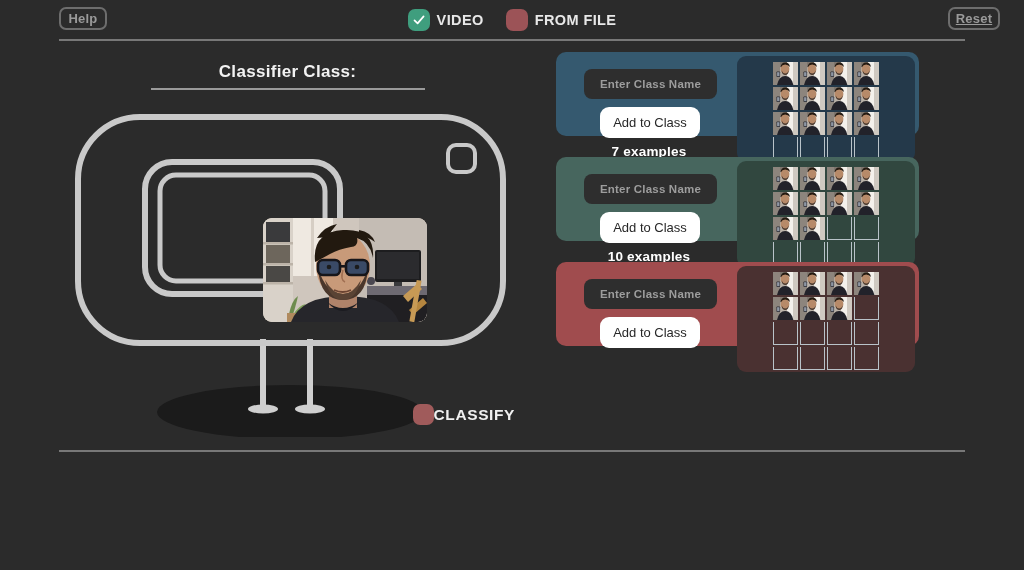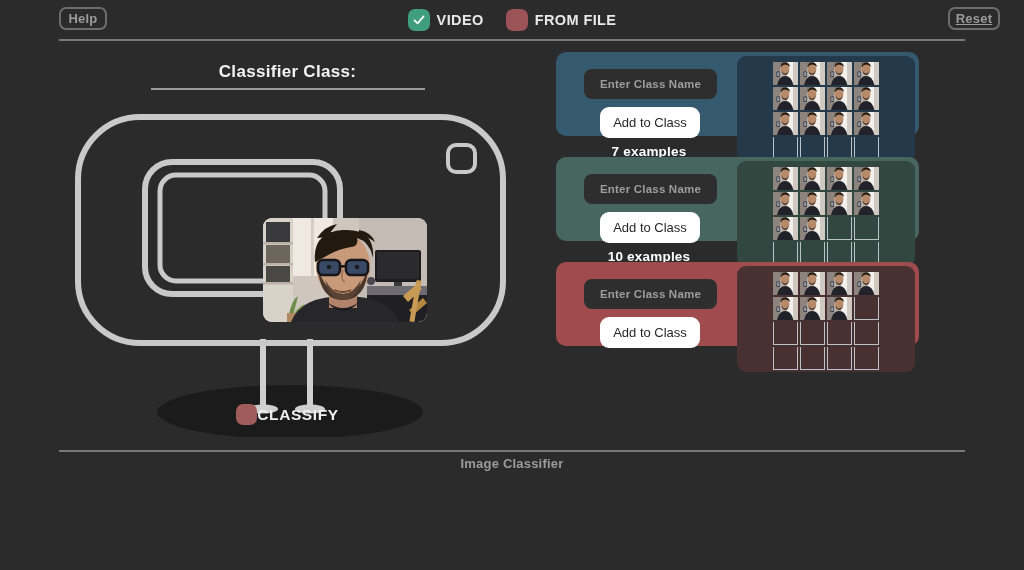--- a/index.html
+++ b/index.html
@@ -142,21 +142,21 @@
   }
   .cam-feed svg { display:block; width:100%; height:100%; }
 
   .classify-row {
     position: absolute;
     left: 0;
     top: 352px;
     width: 455px;
     display: flex;
     align-items: center;
-    justify-content: center;
+    justify-content: flex-end;
     gap: 0;
     cursor: pointer;
   }
   .classify-dot {
     width: 21px;
     height: 21px;
     border-radius: 7px;
     background: #a05b5b;
     flex: none;
   }
@@ -893,14 +893,13 @@
             <div class="slot"></div>
             <div class="slot"></div>
             <div class="slot"></div>
             <div class="slot"></div>
           </div>
         </div>
       </div>
     </div>
 
   <div class="hr-bottom"></div>
-  <div class="footer-label">Image Classifier</div>
 </div>
 
 </body></html>

